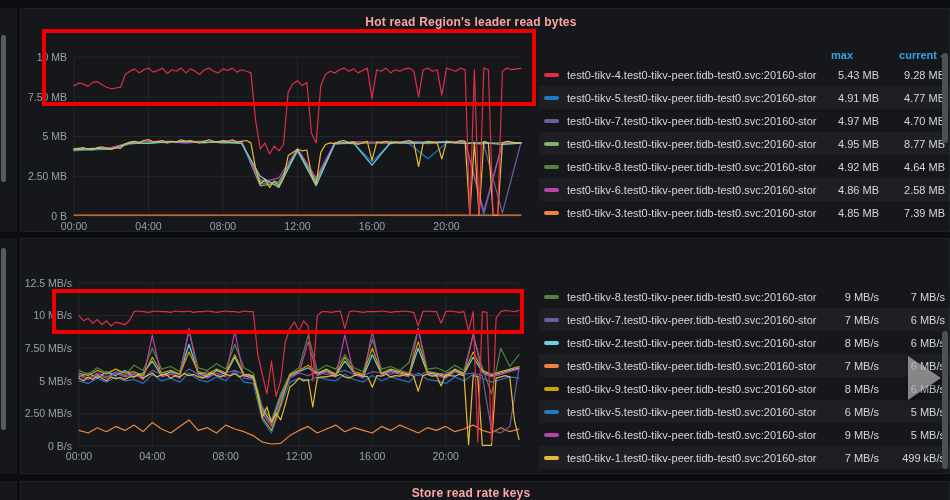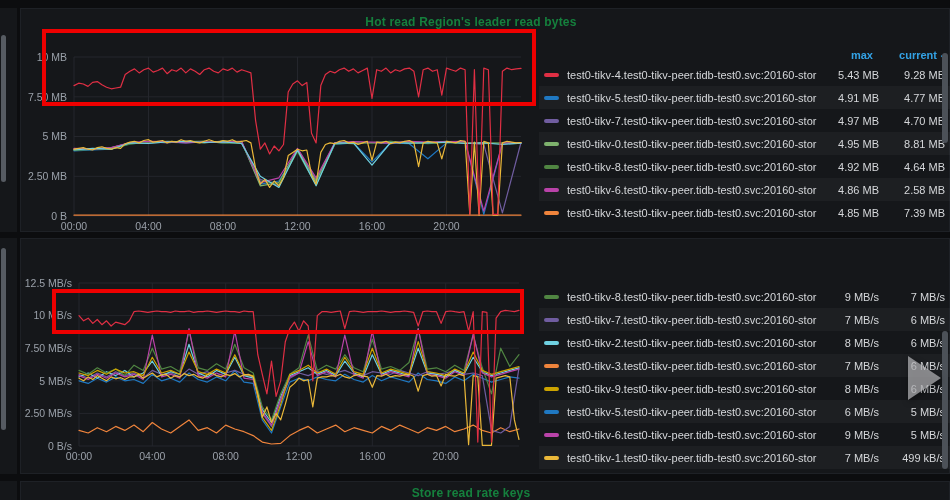--- a/index.html
+++ b/index.html
@@ -5,29 +5,29 @@
   html,body{margin:0;padding:0}
   body{
     width:950px;height:500px;position:relative;overflow:hidden;
     background:#0c0d0f;
     font-family:"Liberation Sans",sans-serif;
     -webkit-font-smoothing:antialiased;
   }
   .panel{position:absolute;background:#15171a;border:1px solid #1e2126;box-sizing:border-box}
   .panel-title{
     position:absolute;left:0;top:6px;width:900px;text-align:center;
-    color:#15803d;font-size:12px;font-weight:700;letter-spacing:.2px;cursor:pointer;
+    color:#fca5a5;font-size:12px;font-weight:700;letter-spacing:.2px;cursor:pointer;
   }
   .sliver{position:absolute;background:#15171a}
   .sliver-bar{position:absolute;width:5px;border-radius:3px;background:#565b62}
   svg.chart{position:absolute;left:0;overflow:visible}
   .legend{position:absolute;overflow:hidden}
   .lheader{display:flex;align-items:center;height:17px;font-size:11px;font-weight:700;color:#33a2e5}
   .lheader .sp{flex:1}
-  .lheader .hmax{width:62px;text-align:right;cursor:pointer}
+  .lheader .hmax{width:62px;text-align:center;cursor:pointer}
   .lheader .hcur{width:64px;text-align:right;cursor:pointer}
   .lheader .chev{width:12px;text-align:left;font-size:10px;line-height:10px;padding-left:2px}
   .lrow{display:flex;align-items:center;height:23px;font-size:11px;color:#d5d7da;cursor:pointer;padding-right:6px}
   .lrow.alt{background:rgba(255,255,255,.035)}
   .swatch{width:15px;height:4px;border-radius:2px;margin:0 8px 0 5px;flex:none}
   .llabel{flex:1;white-space:nowrap;overflow:hidden}
   .lmax{width:62px;text-align:right;flex:none}
   .lcur{width:66px;text-align:right;flex:none}
   .ann{position:absolute;border:4px solid #ee0000;box-sizing:border-box;pointer-events:none}
   .vscroll{position:absolute;width:6px;border-radius:3px;background:#4c5158}
@@ -104,21 +104,21 @@
         <div class="lrow">
           <span class="swatch" style="background: rgb(112, 93, 160);"></span>
           <span class="llabel">test0-tikv-7.test0-tikv-peer.tidb-test0.svc:20160-store-11</span>
           <span class="lmax">4.97 MB</span>
           <span class="lcur">4.70 MB</span>
         </div>
         <div class="lrow alt">
           <span class="swatch" style="background: rgb(126, 178, 109);"></span>
           <span class="llabel">test0-tikv-0.test0-tikv-peer.tidb-test0.svc:20160-store-1</span>
           <span class="lmax">4.95 MB</span>
-          <span class="lcur">8.81 MB</span>
+          <span class="lcur">8.77 MB</span>
         </div>
         <div class="lrow">
           <span class="swatch" style="background: rgb(80, 134, 66);"></span>
           <span class="llabel">test0-tikv-8.test0-tikv-peer.tidb-test0.svc:20160-store-13</span>
           <span class="lmax">4.92 MB</span>
           <span class="lcur">4.64 MB</span>
         </div>
         <div class="lrow alt">
           <span class="swatch" style="background: rgb(186, 67, 169);"></span>
           <span class="llabel">test0-tikv-6.test0-tikv-peer.tidb-test0.svc:20160-store-7</span>

